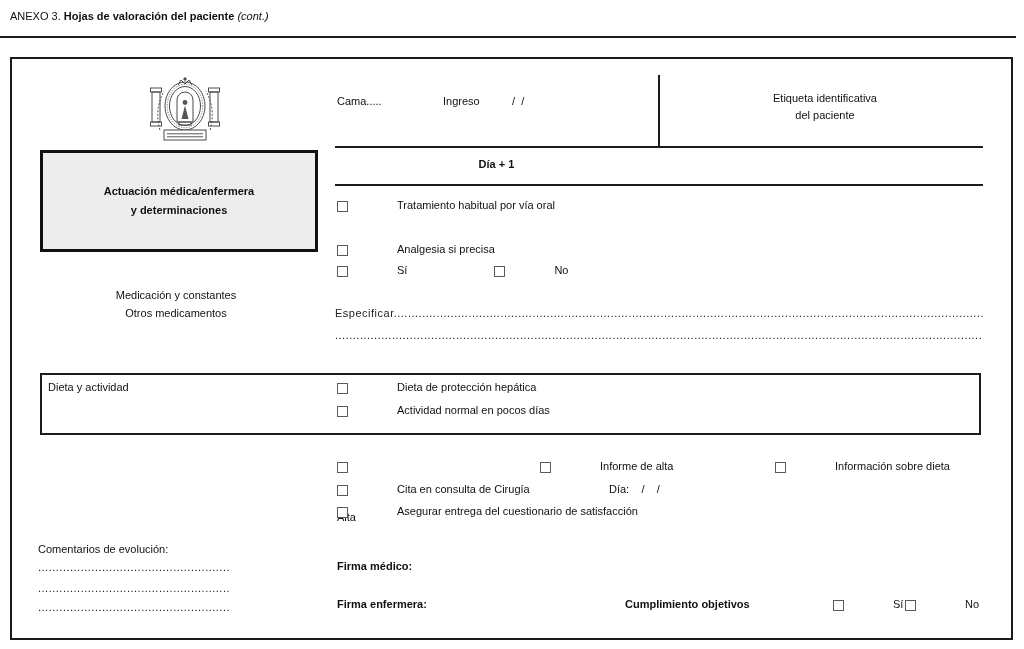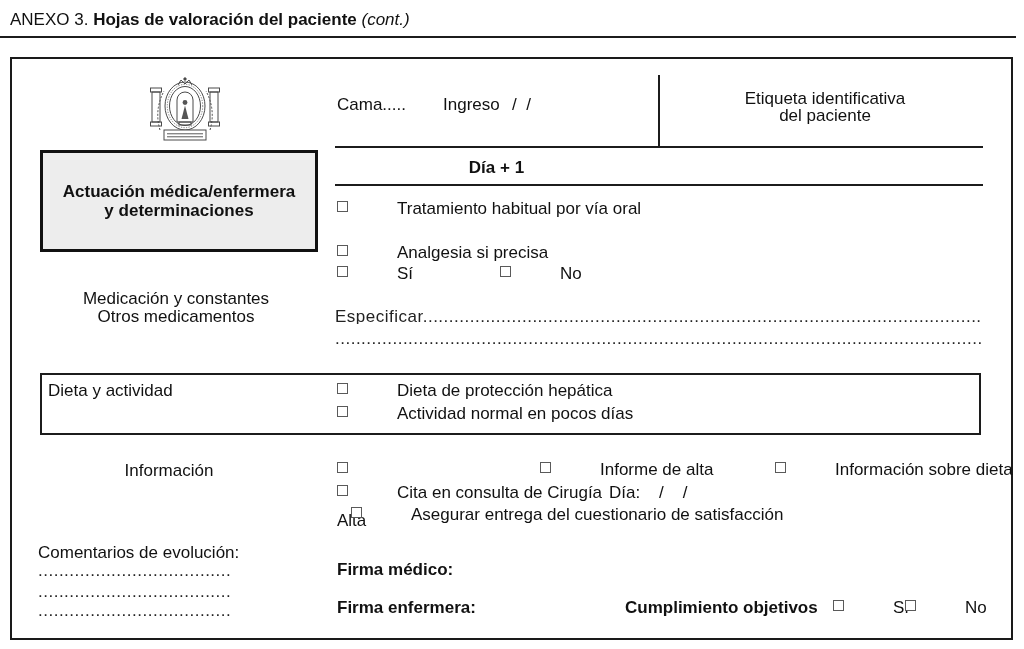--- a/index.html
+++ b/index.html
@@ -1,18 +1,18 @@
 <!DOCTYPE html>
 <html><head>
 <meta charset="utf-8">
 <style>
   html,body { margin:0; padding:0; background:#ffffff; }
   .page {
     position:relative; width:1024px; height:649px; background:#ffffff;
-    font-family:"Liberation Sans", sans-serif; font-size:17px; color:#111;
+    font-family:"Liberation Sans", sans-serif; font-size:11px; color:#111;
     line-height:1.15; overflow:hidden;
   }
   .abs { position:absolute; }
   .b { font-weight:bold; }
   .i { font-style:italic; }
   .pre { white-space:pre; }
   .center { text-align:center; }
   .hline { position:absolute; background:#1c1c1c; height:2px; }
   .vline { position:absolute; background:#1c1c1c; width:2px; }
   .outer-box {
@@ -131,39 +131,38 @@
   <div class="abs" style="left:48px; top:381px;">Dieta y actividad</div>
   <div class="cbrow" style="left:337px; top:381px;">
     <span class="cb"></span>
     <span>Dieta de protección hepática</span>
   </div>
   <div class="cbrow" style="left:337px; top:404px;">
     <span class="cb"></span>
     <span>Actividad normal en pocos días</span>
   </div>
 
-  <div class="abs label-col" style="left:33px; top:461px;">Información</div>
   <div class="cbrow" style="left:337px; top:460px;flex-direction:column;">
     <span class="cb"></span>
     <span>Alta</span>
   </div>
   <div class="cbrow" style="left:540px; top:460px;text-align:right;">
     <span class="cb"></span>
     <span>Informe de alta</span>
   </div>
   <div class="cbrow" style="left:775px; top:460px;">
     <span class="cb"></span>
     <span>Información sobre dieta</span>
   </div>
   <div class="cbrow" style="left:337px; top:483px;">
     <span class="cb"></span>
     <span>Cita en consulta de Cirugía</span>
   </div>
   <div class="abs pre" style="left:609px; top:483px;">Día:    /    /</div>
-  <div class="cbrow" style="left:351px; top:505px;justify-content:space-between;">
+  <div class="cbrow" style="left:337px; top:505px;justify-content:space-between;">
     <span class="cb"></span>
     <span>Asegurar entrega del cuestionario de satisfacción</span>
   </div>
 
   <div class="abs" style="left:38px; top:543px;">Comentarios de evolución:</div>
   <div class="dotline" style="left:38px; top:561px; width:192px;">..........................................................................................</div>
   <div class="dotline" style="left:38px; top:582px; width:192px;">..........................................................................................</div>
   <div class="dotline" style="left:38px; top:601px; width:192px;">..........................................................................................</div>
 
   <div class="abs b" style="left:337px; top:560px;">Firma médico:</div>

